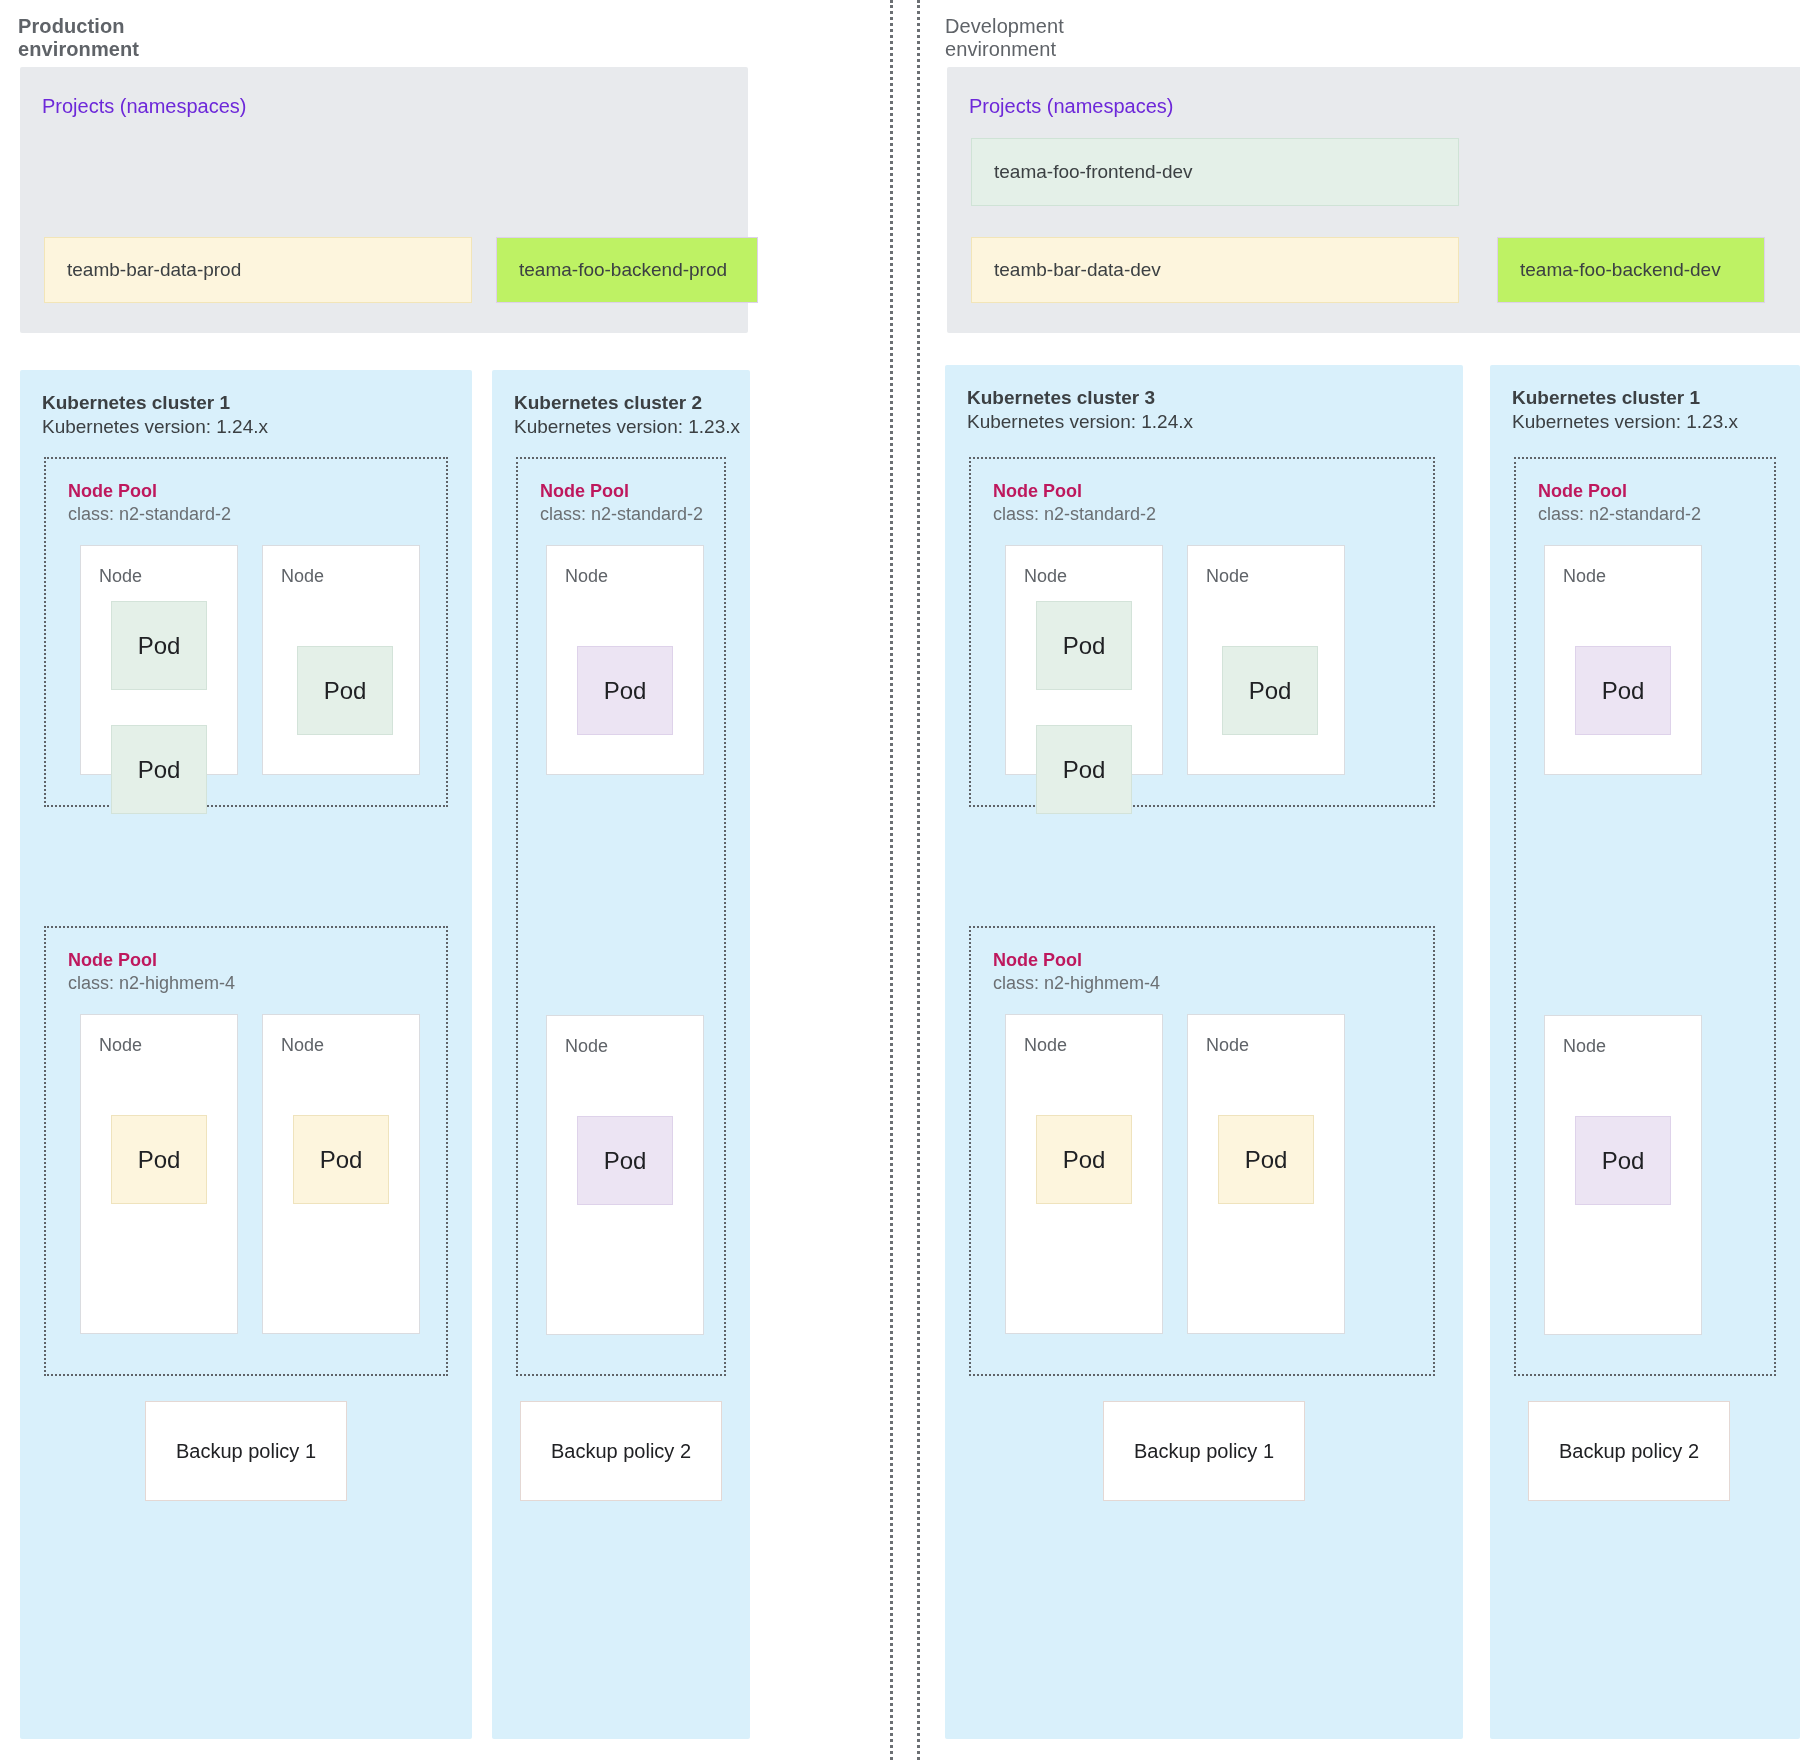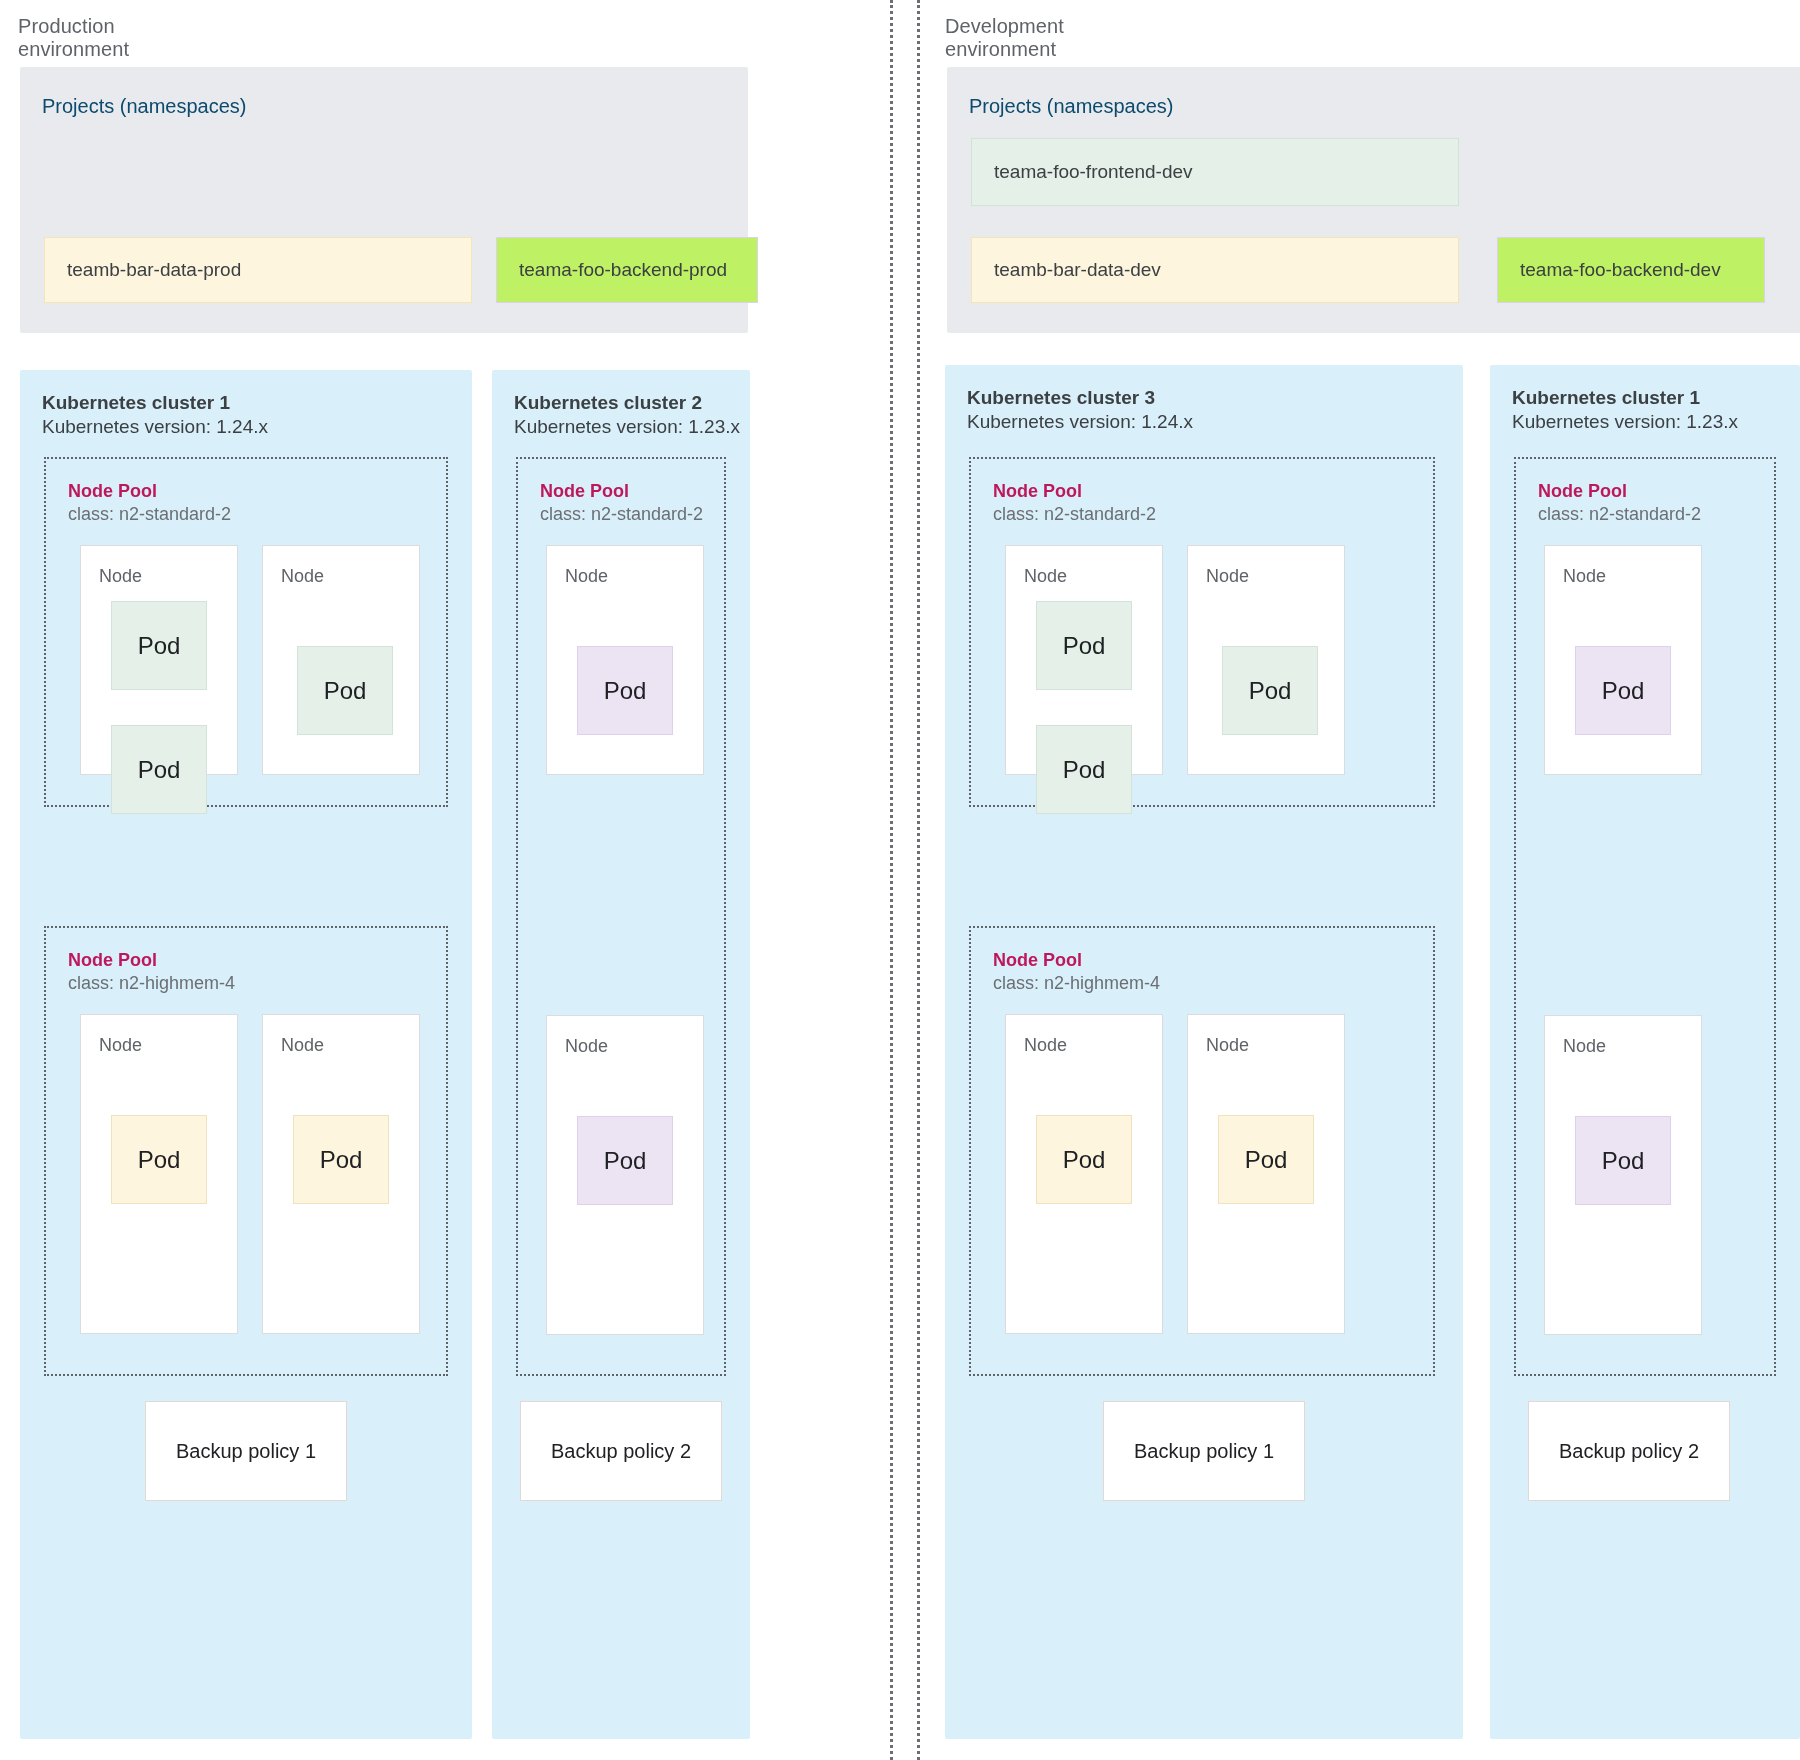--- a/index.html
+++ b/index.html
@@ -35,21 +35,21 @@
   
   .projects-panel {
     position: absolute;
     background: #e8eaed;
     border-radius: 2px;
   }
   .projects-label {
     position: absolute;
     left: 22px; top: 28px;
     font-size: 20px;
-    color: #0c4a6e;
+    color: #6d28d9;
   }
   .ns {
     position: absolute;
     border: 1px solid;
     display: flex;
     align-items: center;
     padding-left: 22px;
     font-size: 19px;
     color: #3c4043;
     background: #ffffff;
@@ -137,21 +137,21 @@
     align-items: center;
     justify-content: center;
     font-size: 20px;
     color: #202124;
   }
 </style>
 </head>
 <body>
 
 <div class="env" style="left:0;top:0;">
-  <div class="env-title" style="position:absolute;left:18px;top:15px;">Production environment</div>
+  <div class="env-title" style="position:absolute;left:18px;top:15px;font-weight:bold;">Production environment</div>
 </div>
 
 <div class="projects-panel" style="left:20px;top:67px;width:728px;height:266px;">
   <div class="projects-label">Projects (namespaces)</div>
   <div class="ns yellow" style="left:24px;top:170px;width:428px;height:66px;">teamb-bar-data-prod</div>
   <div class="ns purple" style="left:476px;top:170px;width:262px;height:66px;">teama-foo-backend-prod</div>
 </div>
 
 <div class="cluster" style="left:20px;top:370px;width:452px;height:1369px;">
   <div class="cluster-title">Kubernetes cluster 1</div>

